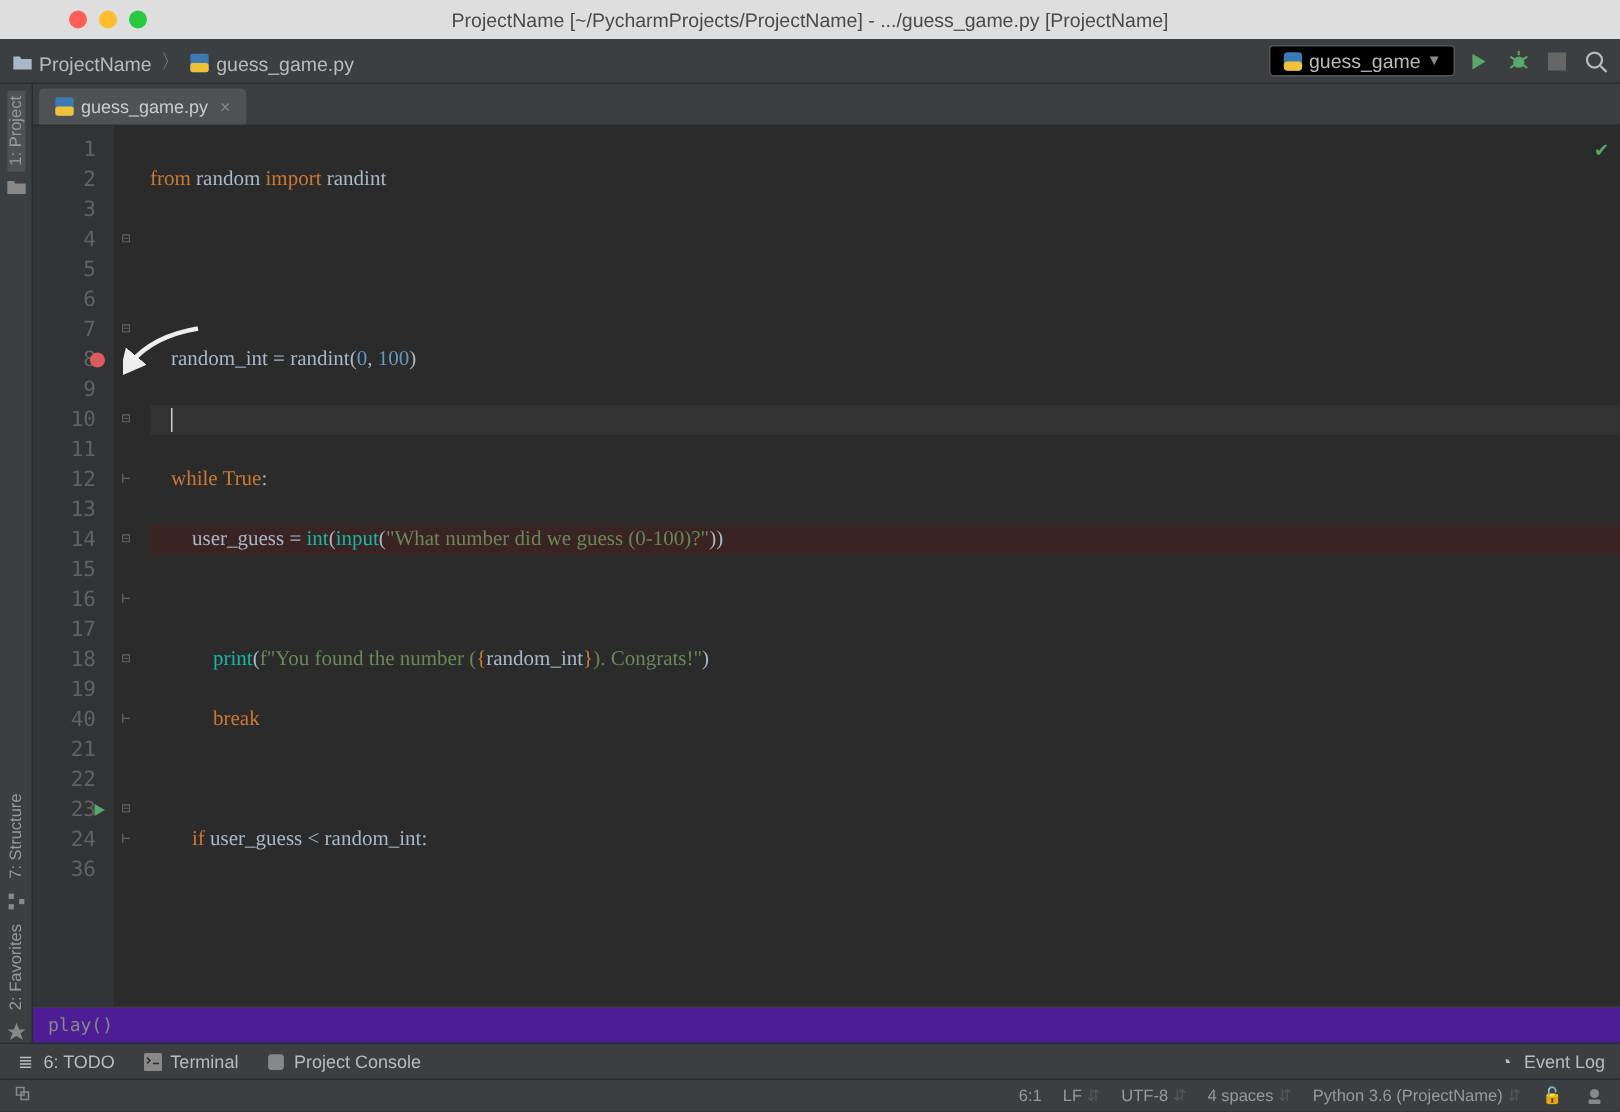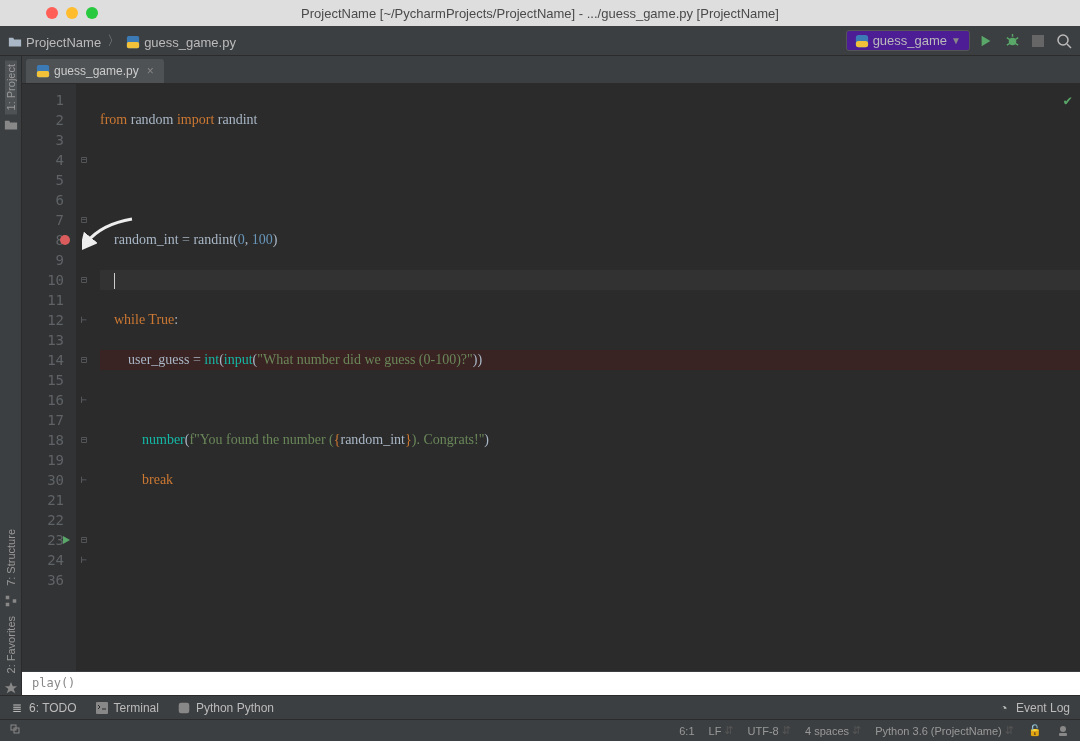--- a/index.html
+++ b/index.html
@@ -14,21 +14,21 @@
 .tl-green { background:#27c93f; }
 .title-text { position:absolute; left:50%; transform:translateX(-50%); color:#4a4a4a; font-size:13px; }
 
 
 .nav-bar { height:30px; background:#3c3f41; display:flex; align-items:center; padding:0 8px; border-bottom:1px solid #2b2b2b; }
 .breadcrumb { display:flex; align-items:flex-end; gap:6px; flex:1; }
 .breadcrumb-item { display:flex; align-items:center; gap:4px; color:#bbb; }
 .folder-icon-svg { width:14px; height:14px; }
 .py-icon-svg { width:14px; height:14px; }
 .chevron { color:#888; }
-.run-config { display:flex; align-items:center; gap:4px; background:#4c1d95; border:1px solid #555; border-radius:3px; padding:2px 8px; margin-right:8px; }
+.run-config { display:flex; align-items:center; gap:4px; background:#000000; border:1px solid #555; border-radius:3px; padding:2px 8px; margin-right:8px; }
 .run-config .dropdown-arrow { font-size:10px; color:#888; }
 .toolbar-actions { display:flex; align-items:center; gap:10px; }
 .toolbar-btn { width:16px; height:16px; display:flex; align-items:center; justify-content:center; }
 .play-btn svg { fill:#59a869; }
 .debug-btn svg { fill:#59a869; }
 .stop-btn { width:12px; height:12px; background:#666; }
 .search-btn svg { stroke:#bbb; fill:none; }
 
 
 .main { display:flex; height:calc(100% - 26px - 30px - 24px - 22px); }
@@ -59,21 +59,21 @@
 
 .kw { color:#cc7832; font-weight:normal; }
 .fn { color:#ffc66d; }
 .num { color:#6897bb; }
 .str { color:#6a8759; }
 .builtin { color:#14b8a6; }
 .fstr-br { color:#cc7832; }
 
 .checkmark { position:absolute; top:6px; right:8px; color:#59a869; font-size:14px; }
 
-.crumb-trail { height:24px; background:#ffffff; border-top:1px solid #3c3f41; padding:4px 10px; color:#888; font-size:12px; font-family:"Menlo",monospace; }
+.crumb-trail { height:24px; background:#4c1d95; border-top:1px solid #3c3f41; padding:4px 10px; color:#888; font-size:12px; font-family:"Menlo",monospace; }
 
 
 .bottom-tools { height:24px; background:#3c3f41; border-top:1px solid #2b2b2b; display:flex; align-items:center; padding:0 10px; gap:18px; }
 .bottom-tools .tool { display:flex; align-items:center; gap:5px; color:#bbb; font-size:12px; cursor:pointer; }
 .bottom-tools .spacer { flex:1; }
 .tool-ico { width:14px; height:14px; display:inline-flex; align-items:center; justify-content:center; }
 
 
 .status-bar { height:22px; background:#3c3f41; border-top:1px solid #2b2b2b; display:flex; align-items:center; padding:0 10px; gap:14px; font-size:11px; color:#999; }
 .status-bar .spacer { flex:1; }
@@ -202,21 +202,21 @@
         <div class="ln">10</div>
         <div class="ln">11</div>
         <div class="ln">12</div>
         <div class="ln">13</div>
         <div class="ln">14</div>
         <div class="ln">15</div>
         <div class="ln">16</div>
         <div class="ln">17</div>
         <div class="ln">18</div>
         <div class="ln">19</div>
-        <div class="ln">30</div>
+        <div class="ln">40</div>
         <div class="ln">21</div>
         <div class="ln">22</div>
         <div class="ln">23</div>
         <div class="run-marker" style="top:452px"></div>
         <div class="ln">24</div>
         <div class="ln">36</div>
       </div>
 
       <div class="fold-col">
         <div class="fold-mark"></div>
@@ -248,23 +248,24 @@
 
       <div class="code">
 <div class="code-line"><span class="kw">from</span><span> </span><span>random</span><span> </span><span class="kw">import</span><span> </span><span>randint</span></div>
 <div class="code-line"></div>
 <div class="code-line"></div>
 <div class="code-line"><span>    </span><span>random_int</span><span> = </span><span>randint</span><span>(</span><span class="num">0</span><span>, </span><span class="num">100</span><span>)</span></div>
 <div class="code-line current-line"><span>    </span><span class="cursor"></span></div>
 <div class="code-line"><span>    </span><span class="kw">while</span><span> </span><span class="kw">True</span><span>:</span></div>
 <div class="code-line bp-line"><span>        </span><span>user_guess</span><span> = </span><span class="builtin">int</span><span>(</span><span class="builtin">input</span><span>(</span><span class="str">"What number did we guess (0-100)?"</span><span>))</span></div>
 <div class="code-line"></div>
-<div class="code-line"><span>            </span><span class="builtin">number</span><span>(</span><span class="str">f</span><span class="str">"You found the number (</span><span class="fstr-br">{</span><span>random_int</span><span class="fstr-br">}</span><span class="str">). Congrats!"</span><span>)</span></div>
+<div class="code-line"><span>            </span><span class="builtin">print</span><span>(</span><span class="str">f</span><span class="str">"You found the number (</span><span class="fstr-br">{</span><span>random_int</span><span class="fstr-br">}</span><span class="str">). Congrats!"</span><span>)</span></div>
 <div class="code-line"><span>            </span><span class="kw">break</span></div>
 <div class="code-line"></div>
+<div class="code-line"><span>        </span><span class="kw">if</span><span> </span><span>user_guess</span><span> &lt; </span><span>random_int</span><span>:</span></div>
 <div class="code-line"></div>
 
 
 
 
 
 
 
 
 
@@ -291,21 +292,21 @@
         </svg>
       </span>
     <span>Terminal</span>
   </div>
   <div class="tool">
     <span class="tool-ico">
         <svg width="12" height="12" viewBox="0 0 16 16">
           <rect x="1" y="1" width="14" height="14" rx="3" fill="#888"></rect>
         </svg>
       </span>
-    <span>Python Python</span>
+    <span>Project Console</span>
   </div>
   <div class="spacer"></div>
   <div class="tool">
     <span class="tool-ico">◔</span>
     <span>Event Log</span>
   </div>
 </div>
 
 <div class="status-bar">
   <span class="tool-ico">

